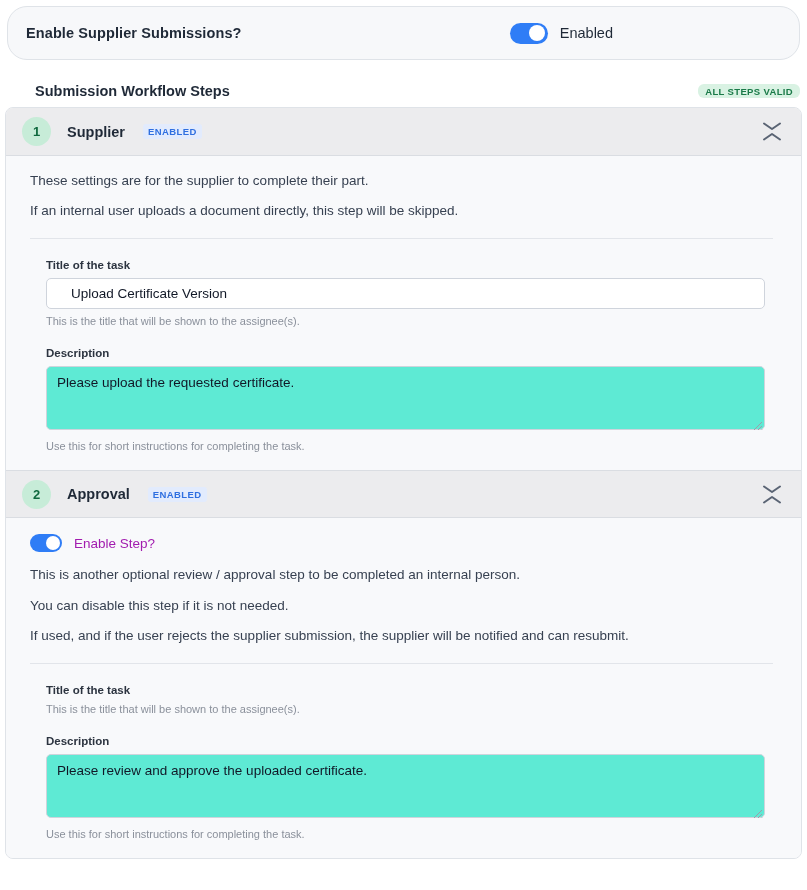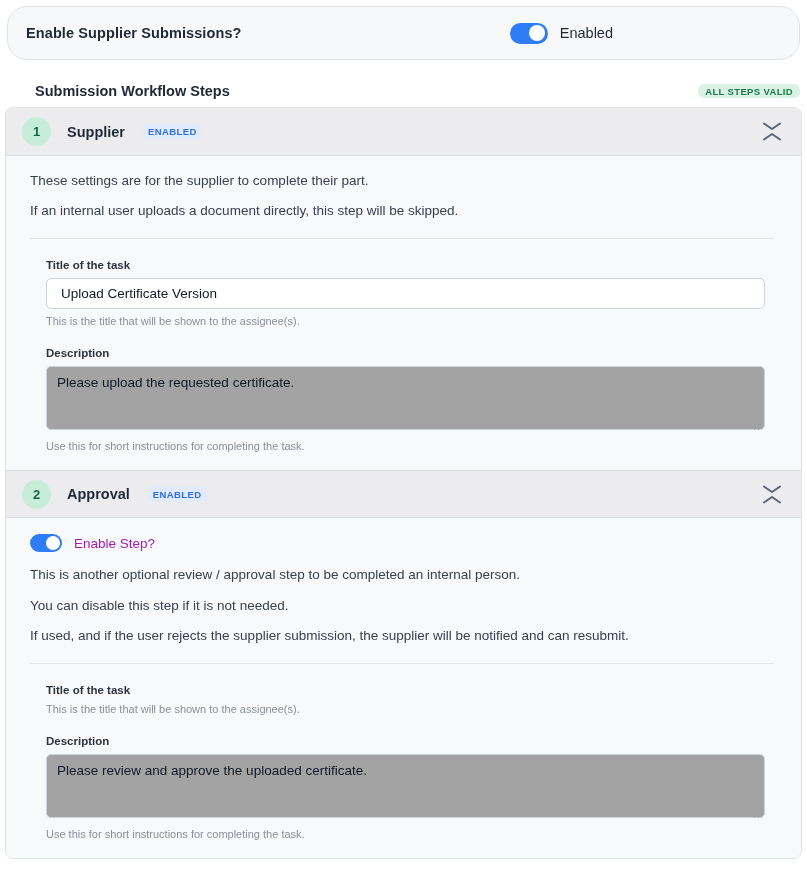--- a/index.html
+++ b/index.html
@@ -196,31 +196,31 @@
     margin-bottom: 7px;
   }
   .text-input {
     width: 100%;
     height: 31px;
     border: 1px solid #cfd4dc;
     border-radius: 5px;
     background: #ffffff;
     font-size: 13.5px;
     color: #111827;
-    padding: 0 14px;
+    padding: 0 24px;
     font-family: "Liberation Sans", sans-serif;
     outline: none;
   }
   .textarea-wrap { position: relative; }
   .text-area {
     width: 100%;
     height: 64px;
     border: 1px solid #cfd4dc;
     border-radius: 5px;
-    background: #a3a3a3;
+    background: #5eead4;
     font-size: 13.5px;
     color: #111827;
     padding: 7px 10px;
     font-family: "Liberation Sans", sans-serif;
     outline: none;
     resize: none;
     line-height: 1.35;
     overflow: hidden;
   }
   .resize-grip {

